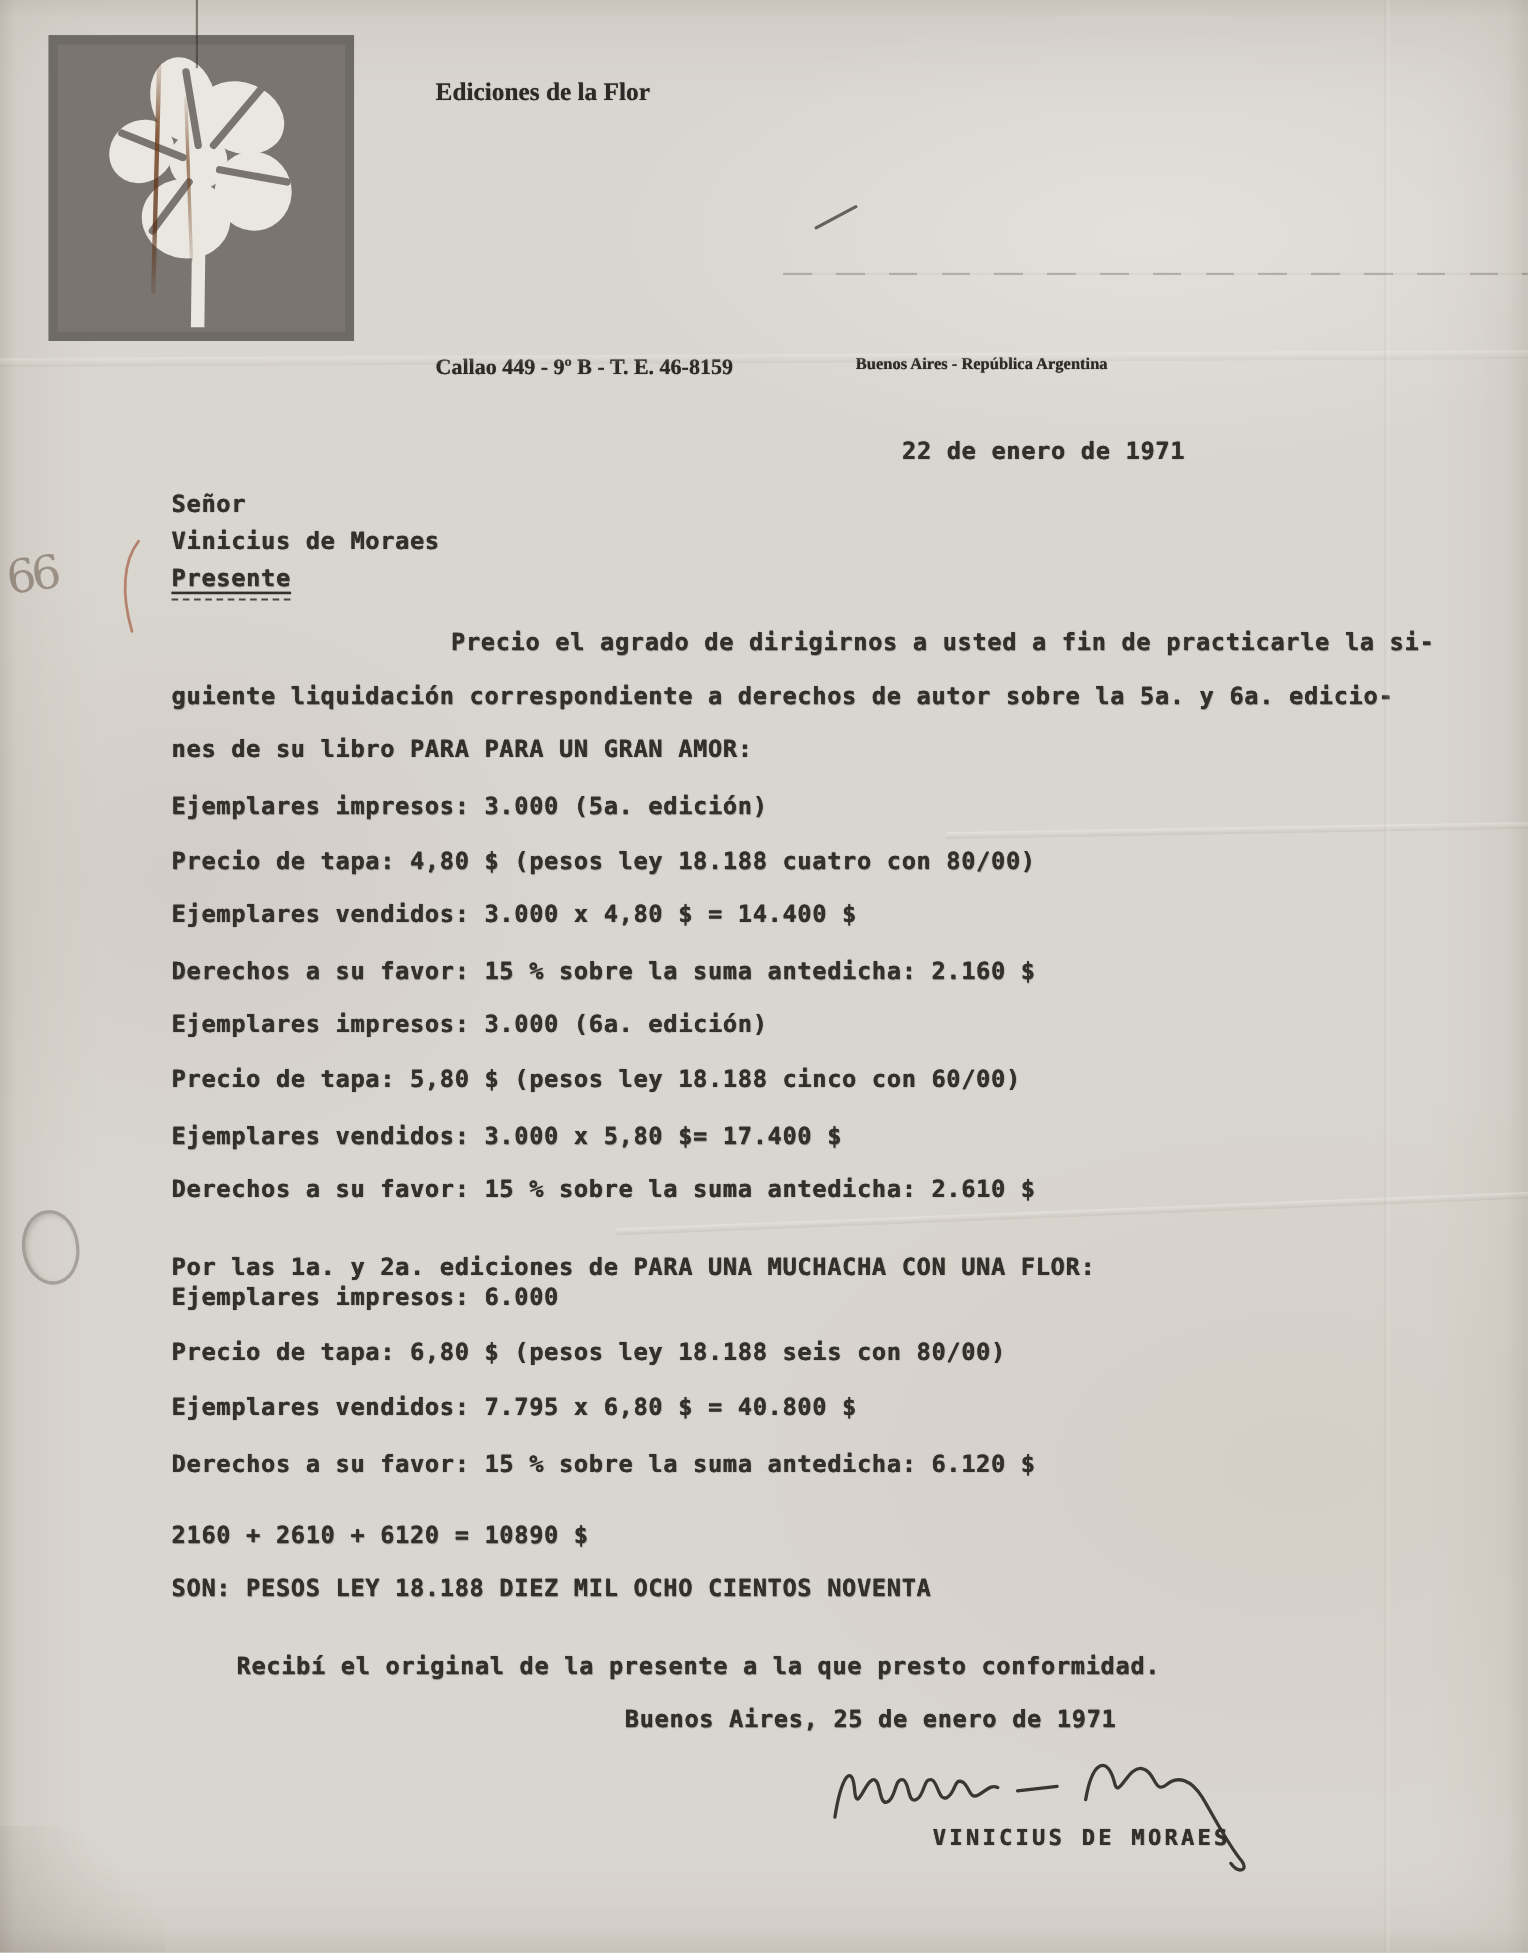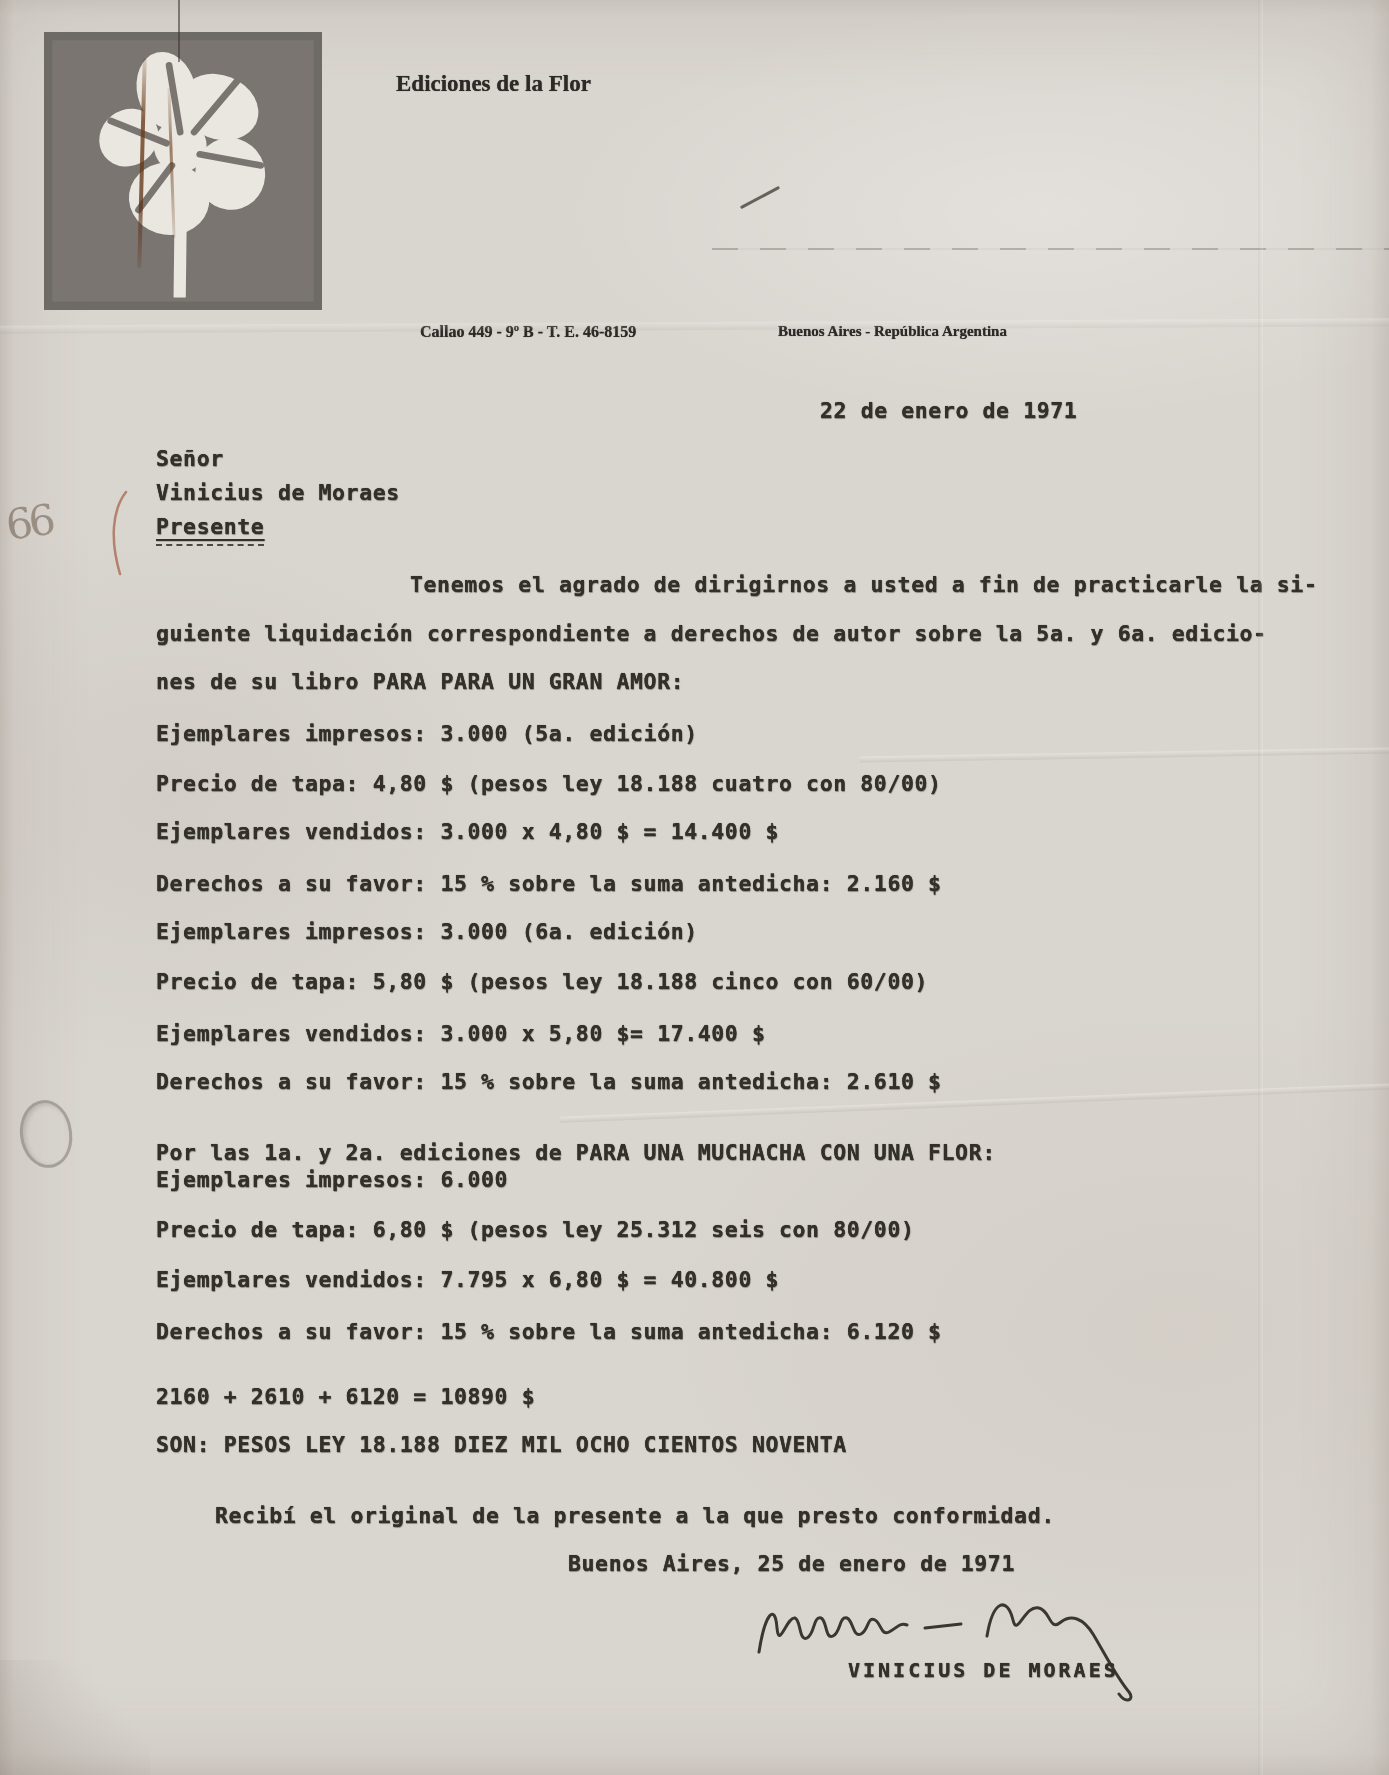--- a/index.html
+++ b/index.html
@@ -117,43 +117,43 @@
         <path d="M49 36 L45 12"></path>
         <path d="M54 36 L70 17"></path>
         <path d="M56 44 L78 48"></path>
         <path d="M46 48 L34 64"></path>
         <path d="M44 40 L24 32"></path>
       </g>
     </svg>
   </div>
 
   <div class="lh" style="left:396px;top:30px;font-size:23px;">Ediciones de la Flor</div>
-  <div class="lh" style="left:420px;top:282px;font-size:16px;">Callao 449 - 9º B - T. E. 46-8159</div>
+  <div class="lh" style="left:396px;top:282px;font-size:20px;">Callao 449 - 9º B - T. E. 46-8159</div>
   <div class="lh" style="left:778px;top:282px;font-size:15px;">Buenos Aires - República Argentina</div>
 
   <div class="tw" style="left:820px;top:398px;">22 de enero de 1971</div>
 
   <div class="tw" style="left:156px;top:446px;">Señor</div>
   <div class="tw" style="left:156px;top:480px;">Vinicius de Moraes</div>
   <div class="tw" style="left:156px;top:514px;"><span class="presente">Presente</span></div>
 
-  <div class="tw" style="left:410px;top:572px;">Tenemos el agrado de dirigirnos a usted a fin de practicarle la si-</div>
+  <div class="tw" style="left:410px;top:572px;">Precio el agrado de dirigirnos a usted a fin de practicarle la si-</div>
   <div class="tw" style="left:156px;top:621px;">guiente liquidación correspondiente a derechos de autor sobre la 5a. y 6a. edicio-</div>
   <div class="tw" style="left:156px;top:669px;">nes de su libro PARA PARA UN GRAN AMOR:</div>
   <div class="tw" style="left:156px;top:721px;">Ejemplares impresos: 3.000 (5a. edición)</div>
   <div class="tw" style="left:156px;top:771px;">Precio de tapa: 4,80 $ (pesos ley 18.188 cuatro con 80/00)</div>
   <div class="tw" style="left:156px;top:819px;">Ejemplares vendidos: 3.000 x 4,80 $ = 14.400 $</div>
   <div class="tw" style="left:156px;top:871px;">Derechos a su favor: 15 % sobre la suma antedicha: 2.160 $</div>
   <div class="tw" style="left:156px;top:919px;">Ejemplares impresos: 3.000 (6a. edición)</div>
   <div class="tw" style="left:156px;top:969px;">Precio de tapa: 5,80 $ (pesos ley 18.188 cinco con 60/00)</div>
   <div class="tw" style="left:156px;top:1021px;">Ejemplares vendidos: 3.000 x 5,80 $= 17.400 $</div>
   <div class="tw" style="left:156px;top:1069px;">Derechos a su favor: 15 % sobre la suma antedicha: 2.610 $</div>
   <div class="tw" style="left:156px;top:1119px;margin-top:21px;">Por las 1a. y 2a. ediciones de PARA UNA MUCHACHA CON UNA FLOR:</div>
   <div class="tw" style="left:156px;top:1167px;">Ejemplares impresos: 6.000</div>
-  <div class="tw" style="left:156px;top:1217px;">Precio de tapa: 6,80 $ (pesos ley 25.312 seis con 80/00)</div>
+  <div class="tw" style="left:156px;top:1217px;">Precio de tapa: 6,80 $ (pesos ley 18.188 seis con 80/00)</div>
   <div class="tw" style="left:156px;top:1267px;">Ejemplares vendidos: 7.795 x 6,80 $ = 40.800 $</div>
   <div class="tw" style="left:156px;top:1319px;">Derechos a su favor: 15 % sobre la suma antedicha: 6.120 $</div>
   <div class="tw" style="left:156px;top:1384px;">2160 + 2610 + 6120 = 10890 $</div>
   <div class="tw" style="left:156px;top:1432px;">SON: PESOS LEY 18.188 DIEZ MIL OCHO CIENTOS NOVENTA</div>
 
   <div class="tw" style="left:215px;top:1503px;">Recibí el original de la presente a la que presto conformidad.</div>
   <div class="tw" style="left:568px;top:1551px;">Buenos Aires, 25 de enero de 1971</div>
 
   <div class="sig">
     <svg width="490" height="140" viewBox="0 0 490 140" aria-hidden="true">

